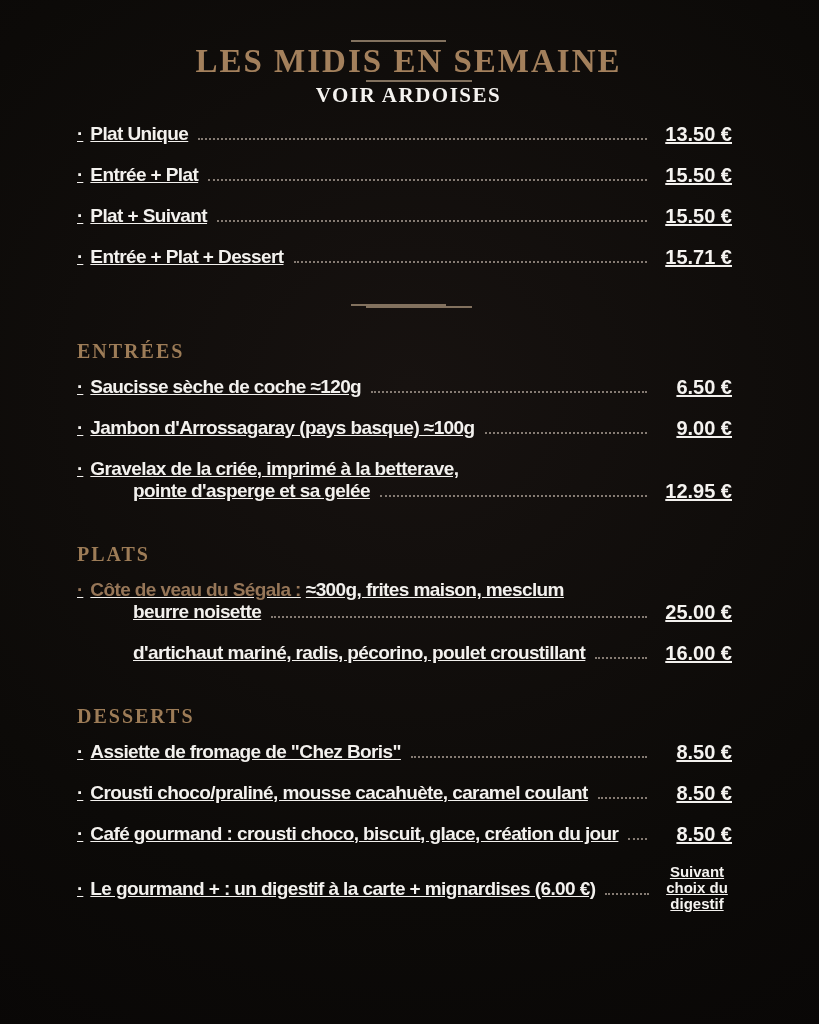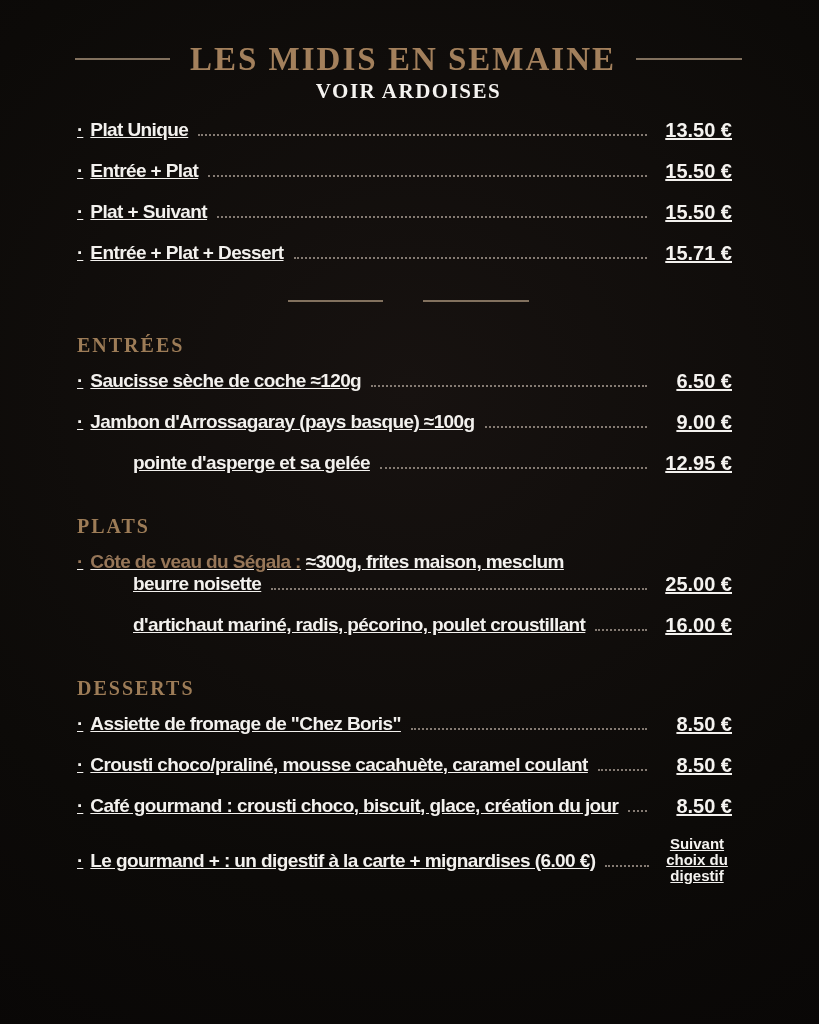--- a/index.html
+++ b/index.html
@@ -12,21 +12,21 @@
   .page {
     box-sizing: border-box;
     width: 819px; height: 1024px;
     padding: 40px 79px 40px 77px;
     background: radial-gradient(ellipse 120% 90% at 50% 38%, #171210 0%, #0c0a08 55%, #070505 100%);
     color: #f3f1ee;
   }
   
   .sec-head { text-align: center; }
   .sec-head .hrow {
-    display: flex; align-items: center; justify-content: center;
+    display: flex; align-items: center; justify-content: center; flex-direction: column;
   }
   .rule {
     height: 2px; background: #82715e; flex: 0 0 auto;
   }
   .rule.left  { width: 95px;  margin-right: 20px; }
   .rule.right { width: 106px; margin-left: 20px; }
   h1.sec-title {
     margin: 0; font-family: "Liberation Serif", serif;
     font-size: 33px; font-weight: bold; letter-spacing: 2px;
     color: #a3805c; line-height: 38px; white-space: nowrap;
@@ -134,20 +134,24 @@
       <span class="dots"></span>
       <span class="price">6.50 €</span>
     </li>
     <li class="item row">
       <span class="bullet"></span>
       <span class="label">Jambon d'Arrossagaray (pays basque) ≈100g</span>
       <span class="dots"></span>
       <span class="price">9.00 €</span>
     </li>
     <li class="item">
+      <div class="l1">
+        <span class="bullet"></span>
+        <span class="label">Gravelax de la criée, imprimé à la betterave,</span>
+      </div>
       <div class="row l2">
         <span class="label">pointe d'asperge et sa gelée</span>
         <span class="dots"></span>
         <span class="price">12.95 €</span>
       </div>
     </li>
   </ul>
 
   <h2 class="group-heading gap-lg">PLATS</h2>
   <ul class="items tight">

